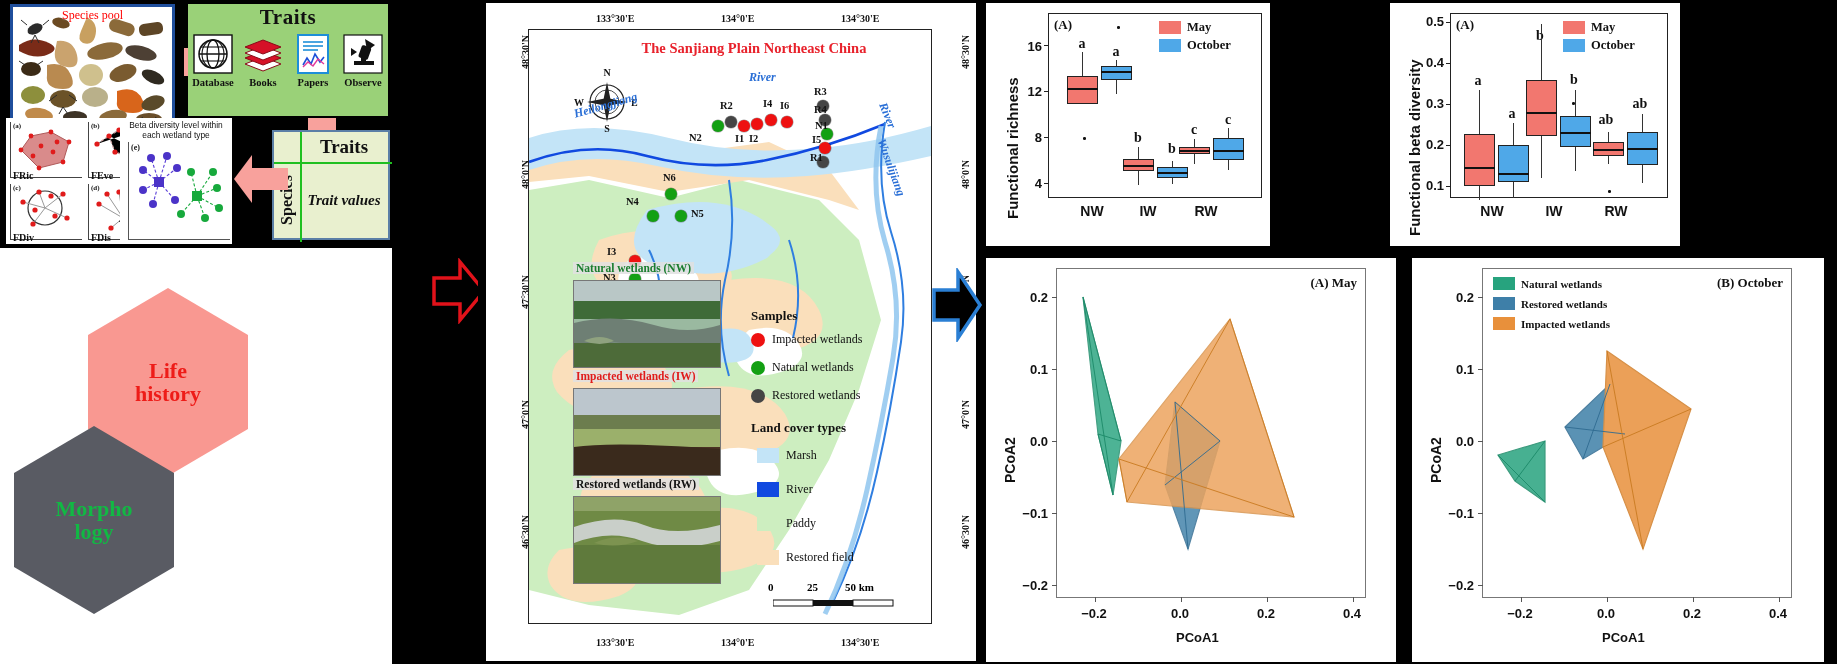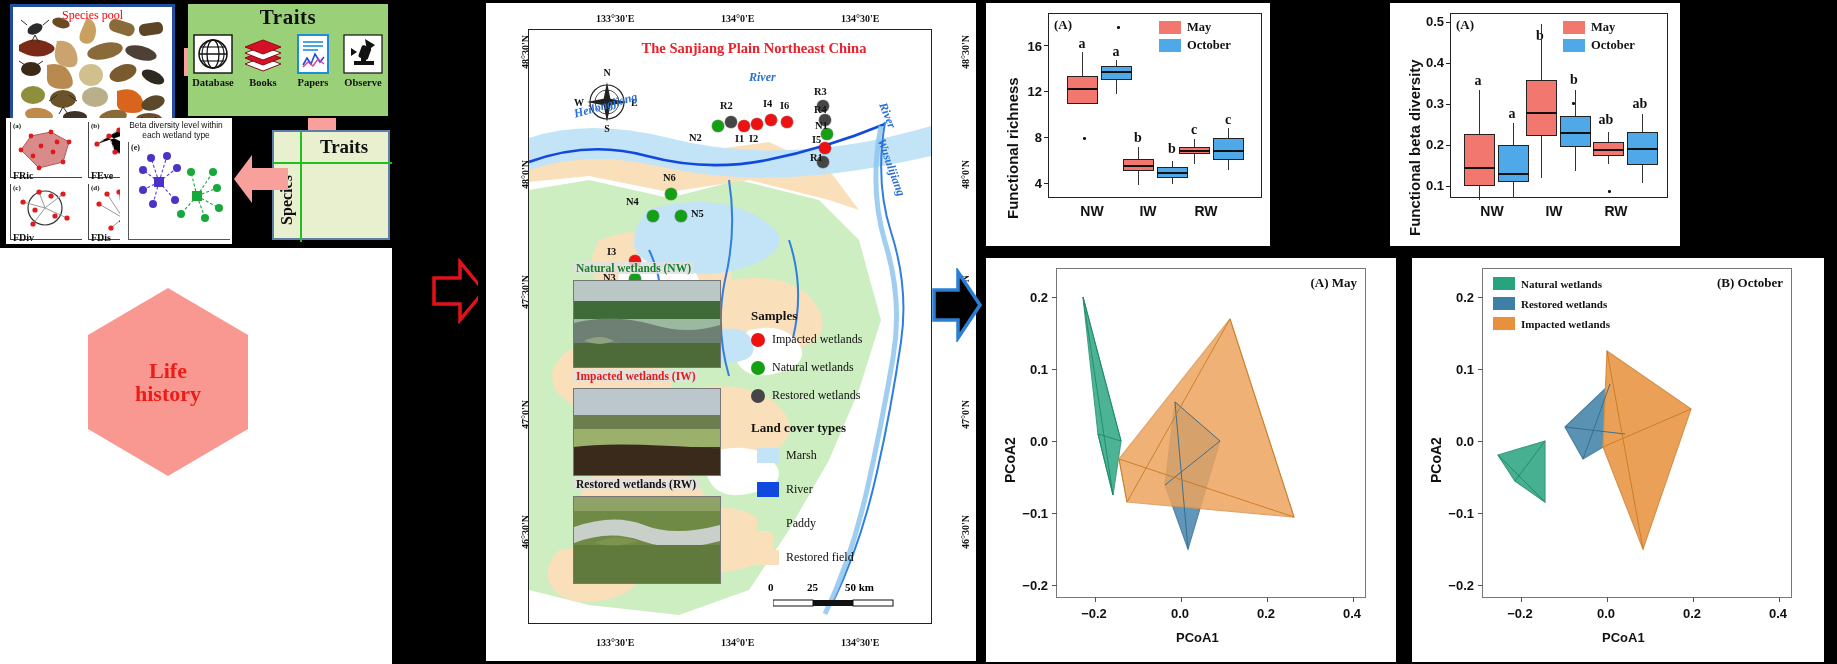--- a/index.html
+++ b/index.html
@@ -177,20 +177,21 @@
 
   <svg class="abs arrow-pink-d" viewBox="0 0 52 42">
     <path d="M12 2 H40 V22 H50 L26 40 L2 22 H12 Z" fill="#F8A19C"></path>
   </svg>
 
   <div class="abs matrix">
     <div style="position:absolute;left:26px;top:0;right:0;height:30px;display:flex;align-items:center;justify-content:center;font-weight:bold;font-size:19px;color:#111;">Traits</div>
     <div style="position:absolute;left:0;top:30px;width:26px;bottom:0;display:flex;align-items:center;justify-content:center;">
       <span style="transform:rotate(-90deg);font-weight:bold;font-size:16px;color:#111;white-space:nowrap;">Species</span>
     </div>
+    <div style="position:absolute;left:26px;top:30px;right:0;bottom:0;display:flex;align-items:center;justify-content:center;font-style:italic;font-weight:bold;font-size:15px;color:#111;">Trait values</div>
     <div style="position:absolute;left:26px;top:0;width:2px;height:110px;background:#20c020;"></div>
     <div style="position:absolute;left:0;top:30px;width:118px;height:2px;background:#20c020;"></div>
   </div>
 
   <svg class="abs arrow-pink-l" viewBox="0 0 58 54">
     <path d="M56 16 H20 V3 L2 27 L20 51 V38 H56 Z" fill="#F8A19C"></path>
   </svg>
 
   <div class="abs fd-panel">
     <div class="fd-cell" style="left:4px;top:4px;width:72px;height:56px;">
@@ -312,20 +313,23 @@
     </div>
   </div>
 
   <svg class="abs arrow-red" viewBox="0 0 58 66">
     <path d="M4 20 H30 V4 L54 33 L30 62 V46 H4 Z" fill="#000" stroke="#e1121a" stroke-width="3.5"></path>
   </svg>
 
   <div class="abs hexwrap">
     <div class="hex" style="left:88px;top:40px;width:160px;height:188px;background:#F99891;color:#EE1C18;font-size:22px;">
       <span>Life<br>history</span>
+    </div>
+    <div class="hex" style="left:14px;top:178px;width:160px;height:188px;background:#595B63;color:#12B844;font-size:22px;">
+      <span>Morpho<br>logy</span>
     </div>
   </div>
 
   <div class="abs mapwrap">
     <div class="mapcard">
 
       <div class="lonlab" style="left:110px;top:10px;">133°30'E</div>
       <div class="lonlab" style="left:235px;top:10px;">134°0'E</div>
       <div class="lonlab" style="left:355px;top:10px;">134°30'E</div>
       <div class="lonlab" style="left:110px;top:634px;">133°30'E</div>

